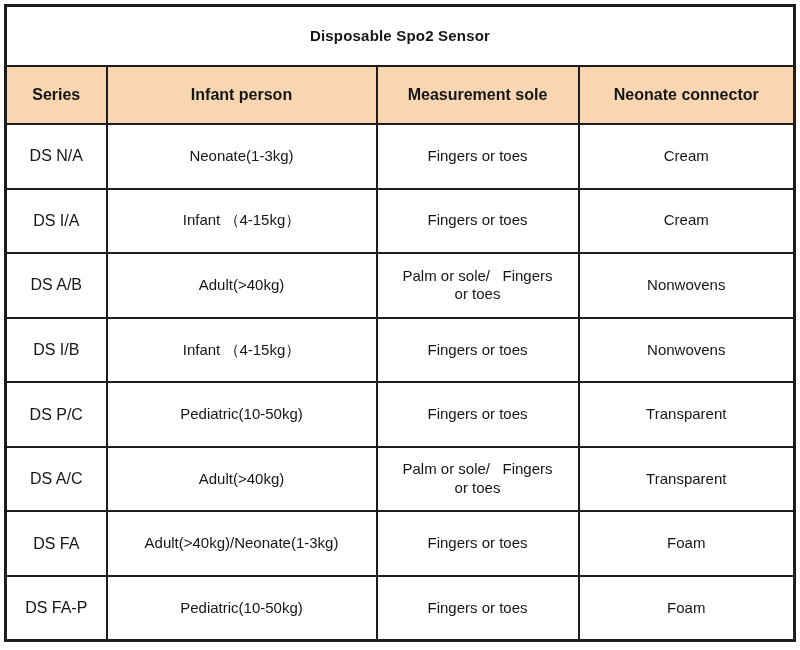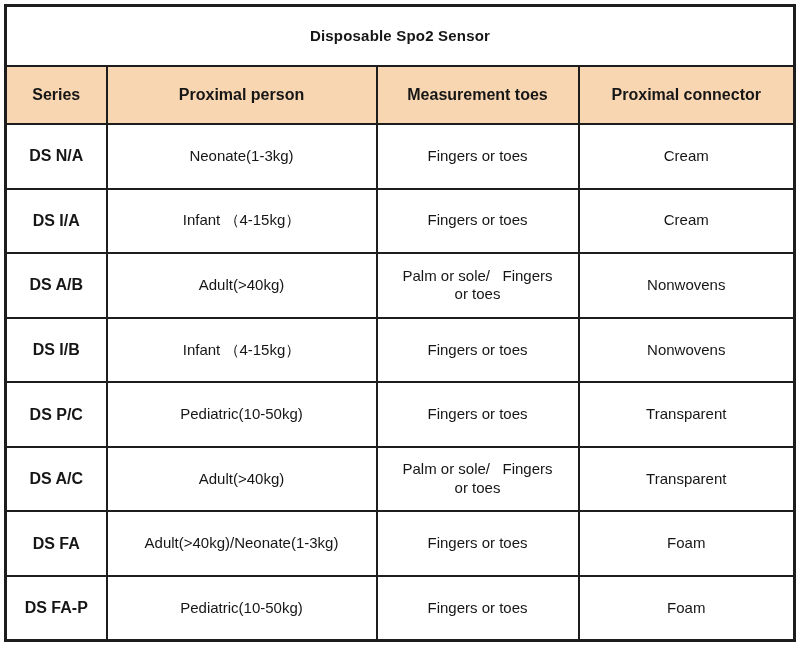--- a/index.html
+++ b/index.html
@@ -46,21 +46,21 @@
     font-weight: bold;
     font-size: 16px;
   }
   .spec-table td {
     background: #ffffff;
     font-size: 15px;
     white-space: pre-line;
     line-height: 1.25;
   }
   .spec-table td.series-cell {
-    font-weight: bold;
+    font-weight: normal;
     font-size: 16px;
     margin-top: 40px;
   }
 </style>
 </head>
 <body>
 
 <div class="page">
   <table class="spec-table">
     <colgroup>
@@ -68,23 +68,23 @@
       <col style="width:270px">
       <col style="width:202px">
       <col style="width:216px">
     </colgroup>
     <tbody>
       <tr class="title-row">
         <td colspan="4" class="title-cell">Disposable Spo2 Sensor</td>
       </tr>
       <tr class="header-row">
         <th>Series</th>
-        <th>Proximal person</th>
-        <th>Measurement toes</th>
-        <th>Proximal connector</th>
+        <th>Infant person</th>
+        <th>Measurement sole</th>
+        <th>Neonate connector</th>
       </tr>
     <tr class="data-row">
     <td class="series-cell">DS N/A</td>
     <td>Neonate(1-3kg)</td>
     <td>Fingers or toes</td>
     <td>Cream</td>
   </tr>
         <tr class="data-row">
     <td class="series-cell">DS I/A</td>
     <td>Infant （4-15kg）</td>

